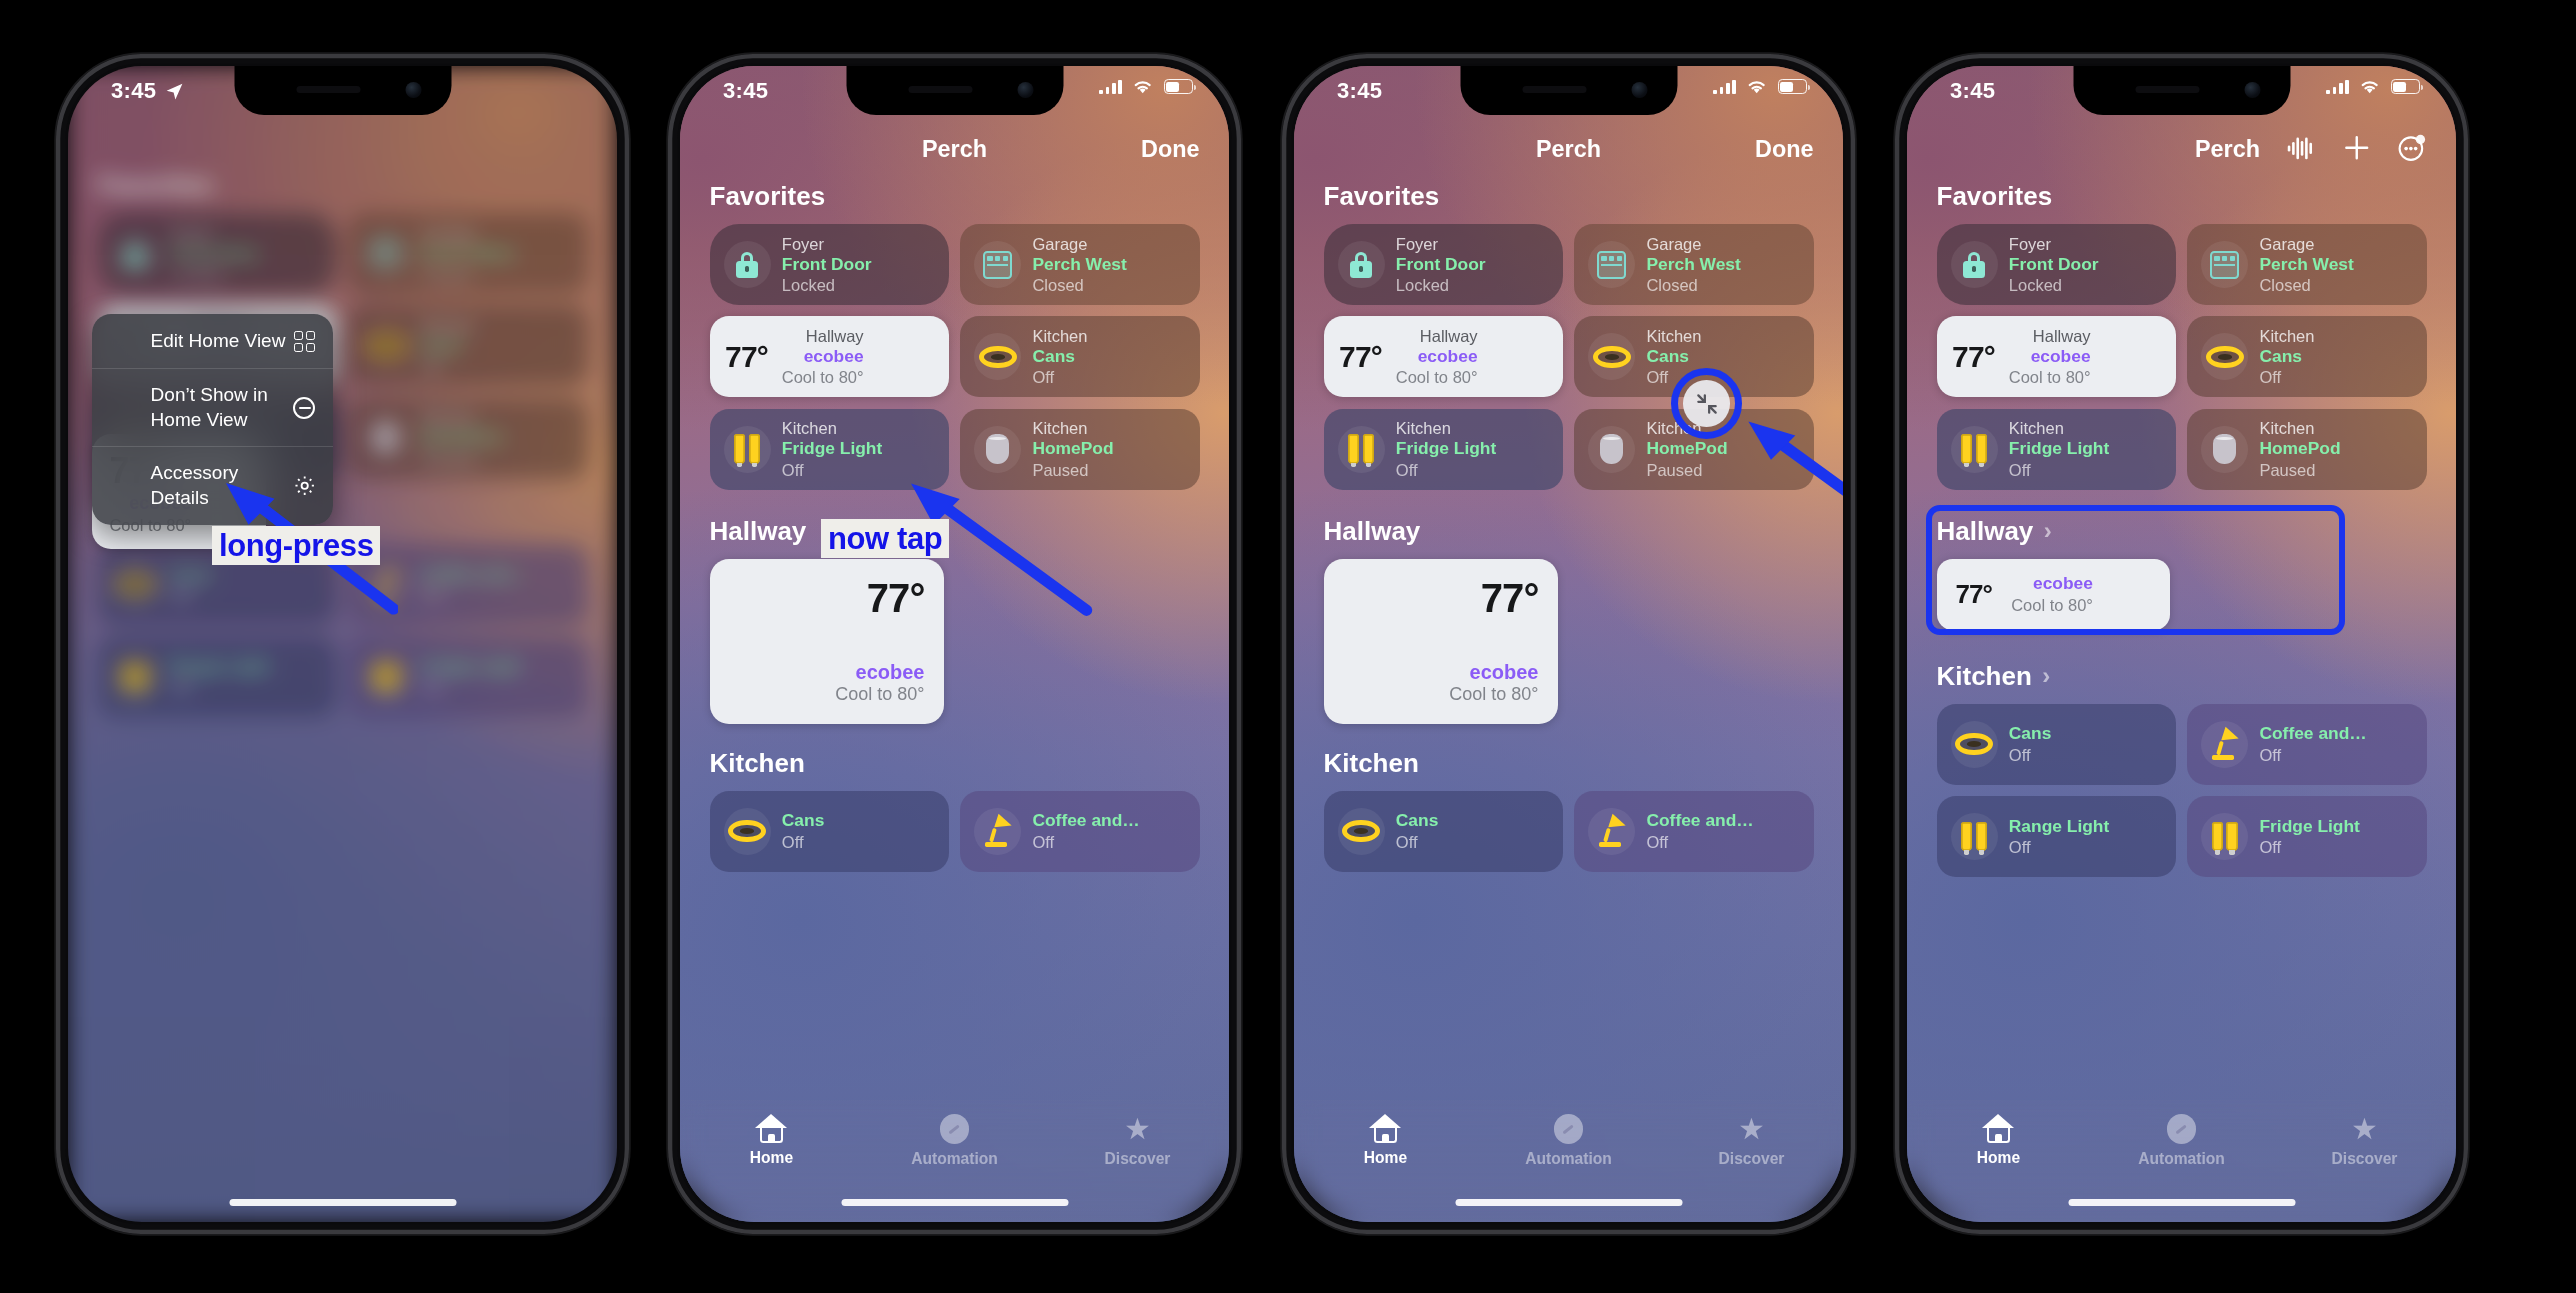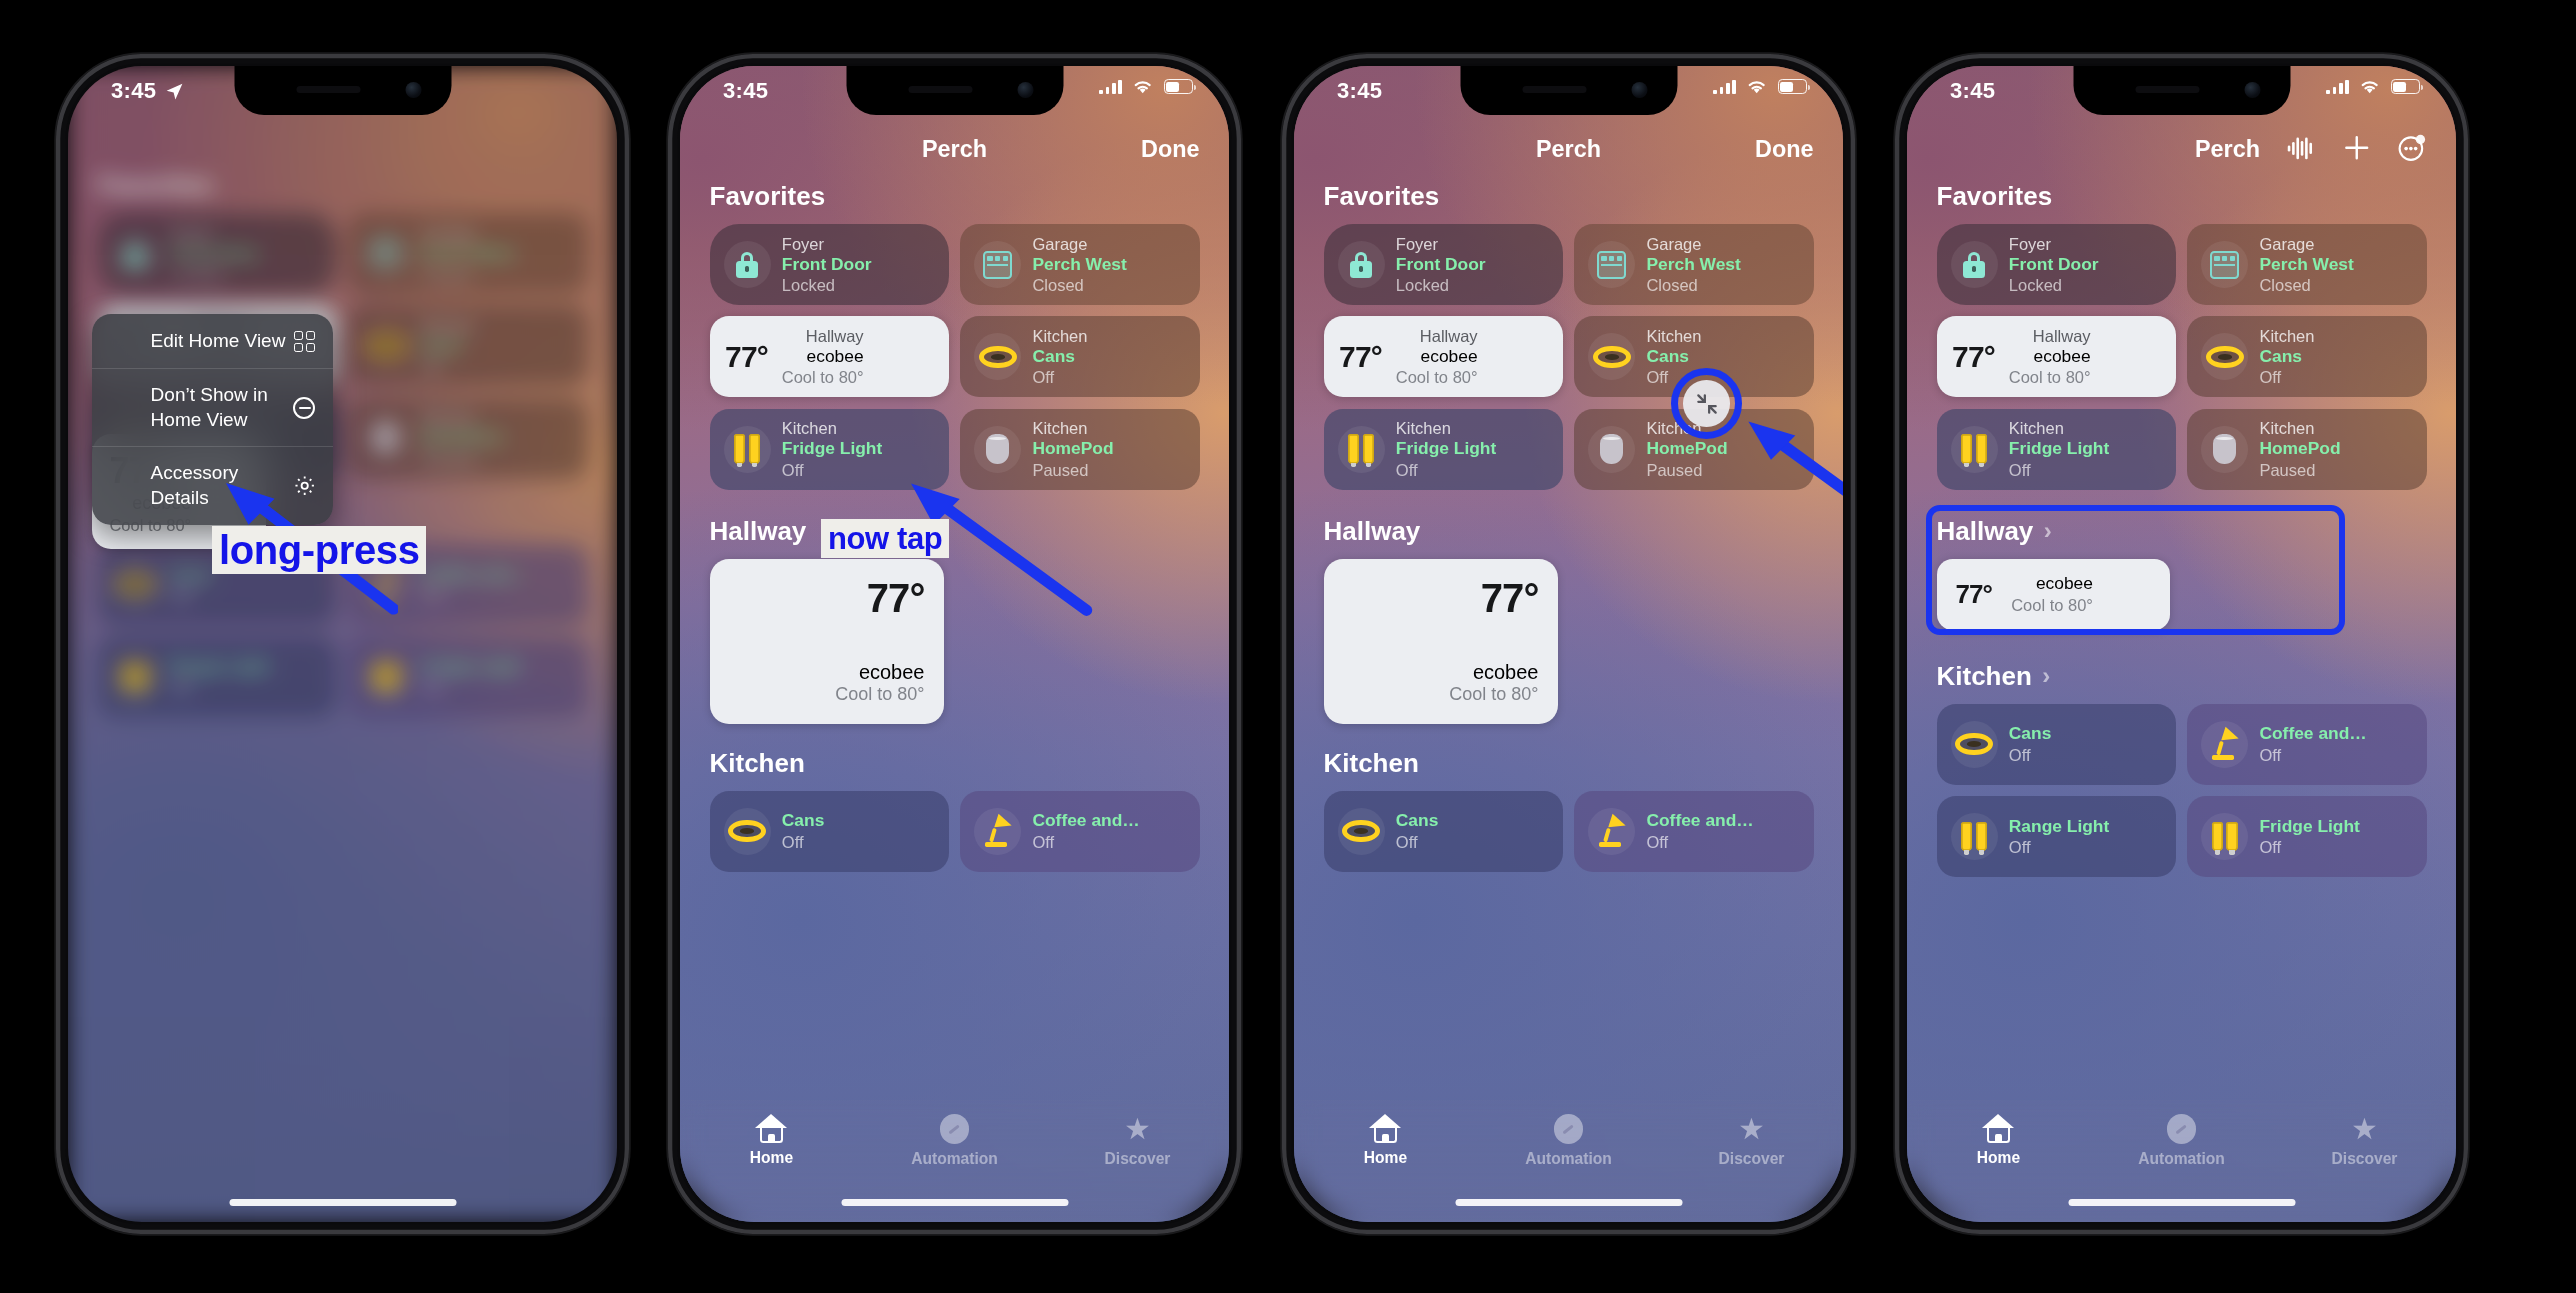--- a/index.html
+++ b/index.html
@@ -143,21 +143,21 @@
   
   .thermo {
     background: #eceef2; border-radius: 19px; position:relative; overflow:hidden;
     box-shadow: 0 1.7px 8.7px rgba(0,0,0,.18);
     text-align: right;
   }
   .thermo.fav { height: 81px; display:flex; align-items:center; gap:14px; padding: 0 15.6px; }
   .thermo .temp { font-size: 30px; font-weight: bold; color:#17181a; letter-spacing:-0.9px; }
   .thermo .tx2 { display:flex; flex-direction:column; line-height:1.22; }
   .thermo .room2 { color:#5b5d63; font-size:16.5px; }
-  .thermo .name2 { color:#000000; font-size:17.4px; font-weight:normal; }
+  .thermo .name2 { color:#8b5cf6; font-size:17.4px; font-weight:bold; }
   .thermo .state2 { color:#81848b; font-size:16.5px; }
 
   .thermo.big { width: 234px; height: 165px; padding: 17.4px 19px; display:flex; flex-direction:column; justify-content:space-between; }
   .thermo.big .temp { font-size: 40px; }
   .thermo.big .name2 { font-size: 20px; }
   .thermo.big .state2 { font-size: 18px; }
 
   .thermo.compact { height: 71px; display:flex; align-items:center; gap:19px; padding: 0 19px; border-radius:15.6px; }
   .thermo.compact .temp { font-size: 26px; }
 
@@ -437,21 +437,21 @@
         <div style="position:absolute;bottom:14px;left:17.4px;line-height:1.22;">
           <div class="name2" style="font-size:18px;">ecobee</div>
           <div class="state2" style="font-size:16.5px;">Cool to 80°</div>
         </div>
       </div>
 
       <svg class="anno" style="left:104px;top:391px;width:226px;height:165px;" viewBox="0 0 260 190">
         <path d="M255 175 L95 52" stroke="#1a34ef" stroke-width="13" stroke-linecap="round"></path>
         <path d="M62 30 L118 48 L88 78 Z" fill="#1a34ef"></path>
       </svg>
-      <div class="annolabel" style="left:144px;top:460px;font-size:40px;">long-press</div>
+      <div class="annolabel" style="left:144px;top:460px;font-size:31px;">long-press</div>
 
       <div class="homebar"></div>
     </div>
   </div>
 
   <div class="phone p2">
     <div class="screen">
       <div class="wall warm-top"></div>
 
       <div class="statusbar">

